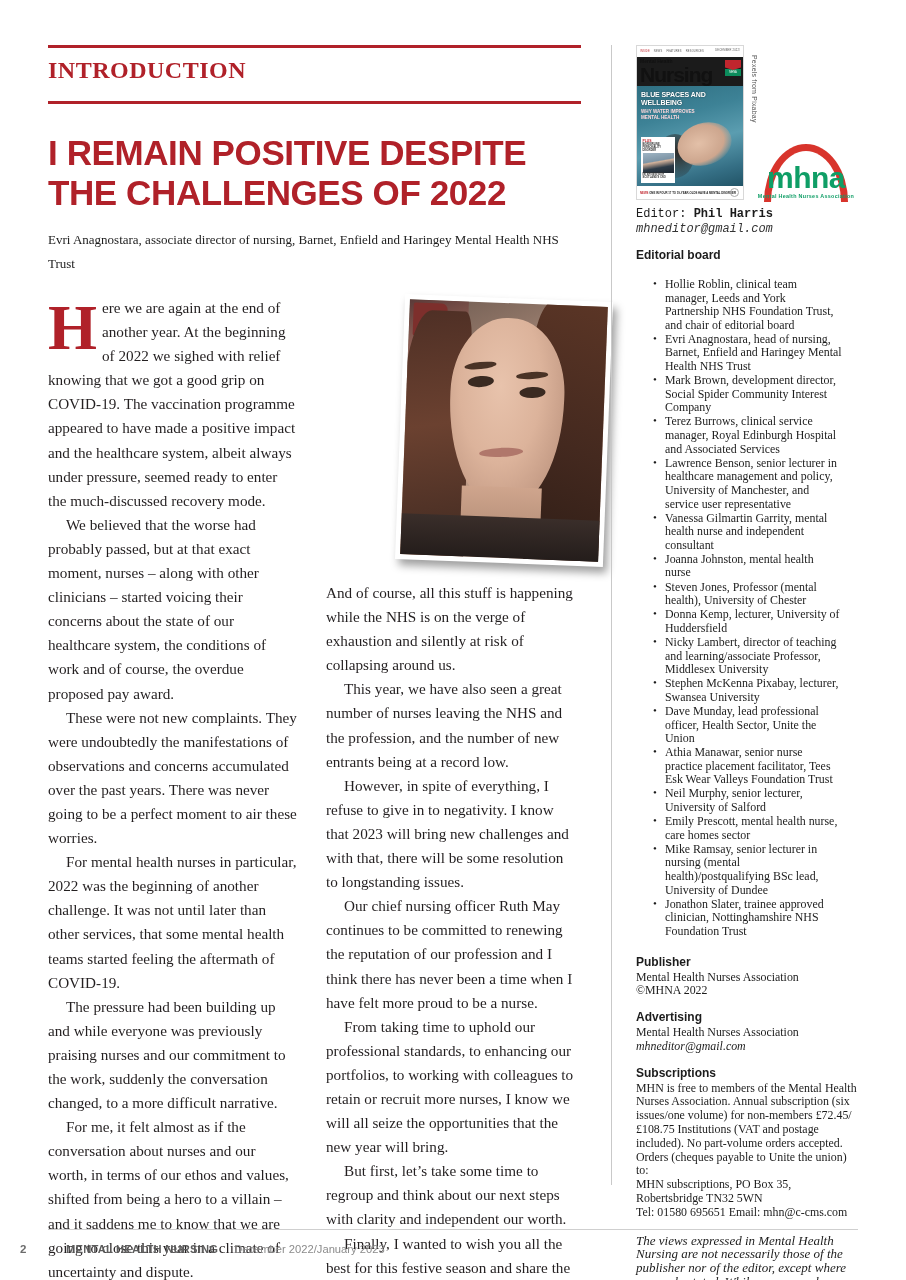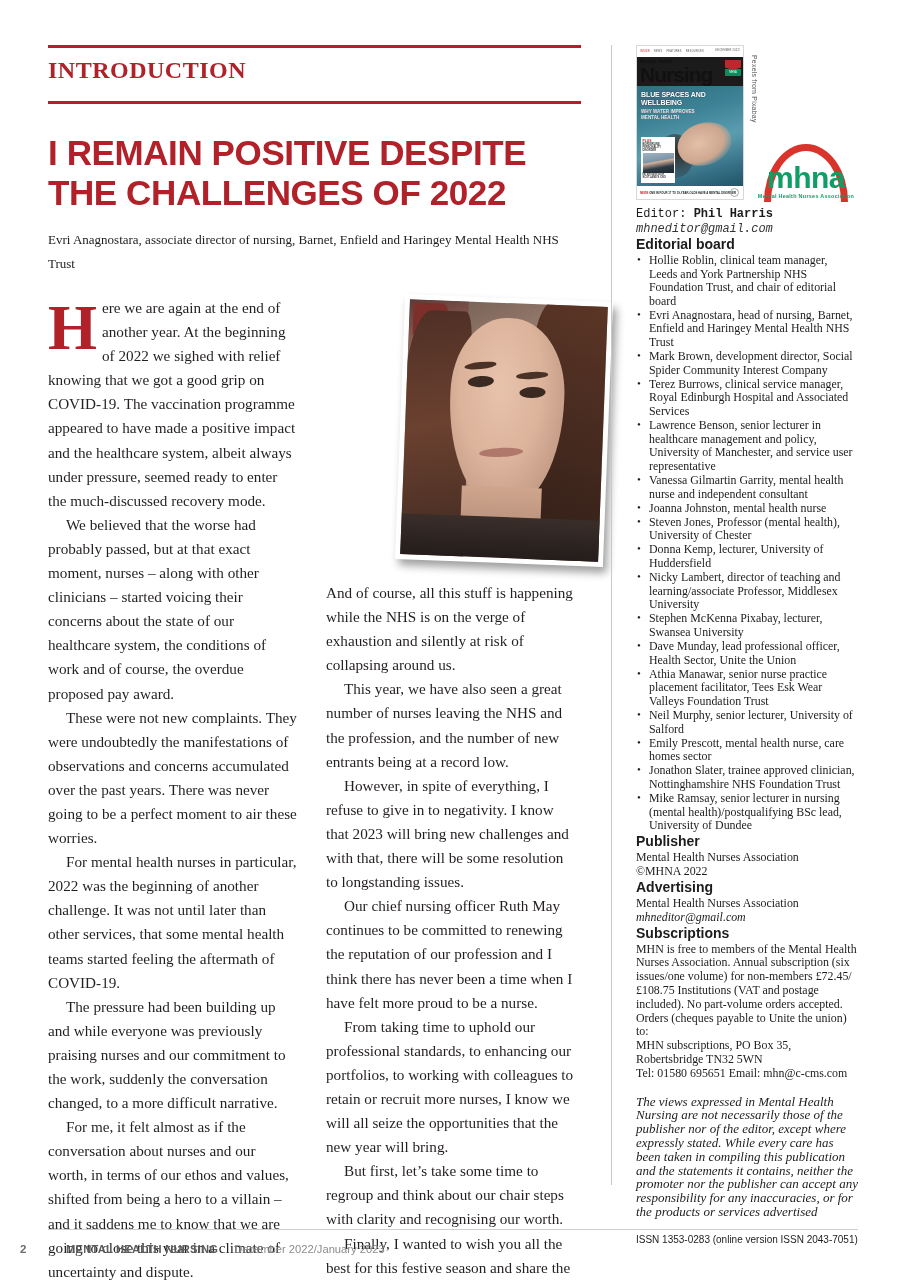--- a/index.html
+++ b/index.html
@@ -323,28 +323,28 @@
     font-family: Liberation Mono, monospace;
     font-size: 12px;
     line-height: 14.5px;
     color: #1c1c1c;
   }
   .sb-editor .name { font-weight: bold; }
   .sb-editor .email { font-style: italic; color: #333; }
 
   .sb-heading {
     font-family: "Liberation Sans", sans-serif;
-    font-size: 14px;
-    font-weight: bold;
-    color: #1c1c1c;
-    margin-top: 0;
+    font-size: 12px;
+    font-weight: bold;
+    color: #1c1c1c;
+    margin-top: 12px;
     margin-bottom: 2px;
   }
 
-  .sb-list { list-style: none; margin: 0; padding: 0; }
+  .sb-list { list-style: none; margin: 16px; padding: 0; }
   .sb-list li {
     position: relative;
     padding-left: 13px;
     font-family: "Liberation Serif", serif;
     font-size: 11.9px;
     line-height: 13.6px;
     color: #1c1c1c;
     margin-bottom: 0.5px;
   }
   .sb-list li::before {
@@ -438,21 +438,21 @@
       <p>For me, it felt almost as if the conversation about nurses and our worth, in terms of our ethos and values, shifted from being a hero to a villain – and it saddens me to know that we are going to close this year in a climate of uncertainty and dispute.</p>
 
     </div>
 
     <div class="col col-mid">
       <p>And of course, all this stuff is happening while the NHS is on the verge of exhaustion and silently at risk of collapsing around us.</p>
       <p>This year, we have also seen a great number of nurses leaving the NHS and the profession, and the number of new entrants being at a record low.</p>
       <p>However, in spite of everything, I refuse to give in to negativity. I know that 2023 will bring new challenges and with that, there will be some resolution to longstanding issues.</p>
       <p>Our chief nursing officer Ruth May continues to be committed to renewing the reputation of our profession and I think there has never been a time when I have felt more proud to be a nurse.</p>
       <p>From taking time to uphold our professional standards, to enhancing our portfolios, to working with colleagues to retain or recruit more nurses, I know we will all seize the opportunities that the new year will bring.</p>
-      <p>But first, let’s take some time to regroup and think about our chair steps with clarity and recognising our worth.</p>
+      <p>But first, let’s take some time to regroup and think about our next steps with clarity and independent our worth.</p>
       <p><span>Finally, I wanted to wish you all the best for this festive season and share the  hope that 2023 will be filled with many exciting things for us all. Have a fantastic new year, colleagues.</span></p>
     </div>
 
     <div class="author-photo-wrap">
       <div class="author-photo">
         <div class="ph-bg-left"></div>
         <div class="ph-bg-red"></div>
         <div class="ph-hair-l"></div>
         <div class="ph-hair-r"></div>
         <div class="ph-face"></div>
@@ -540,22 +540,22 @@
       <li>Vanessa Gilmartin Garrity, mental health nurse and independent consultant</li>
       <li>Joanna Johnston, mental health nurse</li>
       <li>Steven Jones, Professor (mental health), University of Chester</li>
       <li>Donna Kemp, lecturer, University of Huddersfield</li>
       <li>Nicky Lambert, director of teaching and learning/associate Professor, Middlesex University</li>
       <li>Stephen McKenna Pixabay, lecturer, Swansea University</li>
       <li>Dave Munday, lead professional officer, Health Sector, Unite the Union</li>
       <li>Athia Manawar, senior nurse practice placement facilitator, Tees Esk Wear Valleys Foundation Trust</li>
       <li>Neil Murphy, senior lecturer, University of Salford</li>
       <li>Emily Prescott, mental health nurse, care homes sector</li>
+      <li>Mike Ramsay, senior lecturer in nursing (mental health)/postqualifying BSc lead, University of Dundee</li>
       <li>Jonathon Slater, trainee approved clinician, Nottinghamshire NHS Foundation Trust</li>
-      <li>Mike Ramsay, senior lecturer in nursing (mental health)/postqualifying BSc lead, University of Dundee</li>
     </ul>
 
     <div class="sb-heading">Publisher</div>
     <div class="sb-para">Mental Health Nurses Association</div>
     <div class="sb-para">©MHNA 2022</div>
 
     <div class="sb-heading">Advertising</div>
     <div class="sb-para">Mental Health Nurses Association</div>
     <div class="sb-para italic">mhneditor@gmail.com</div>
 

